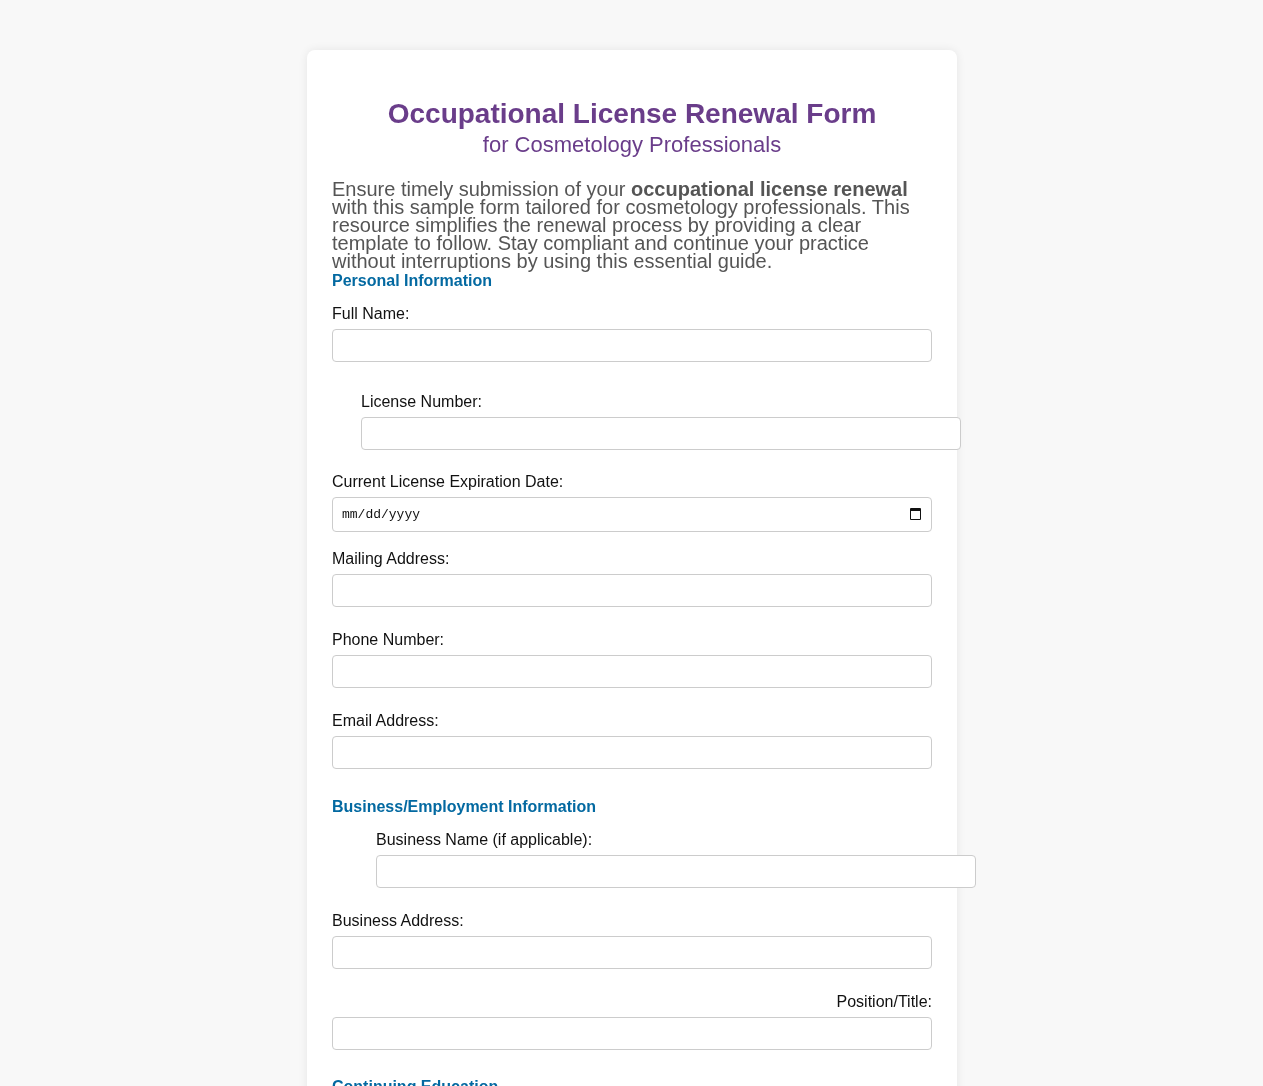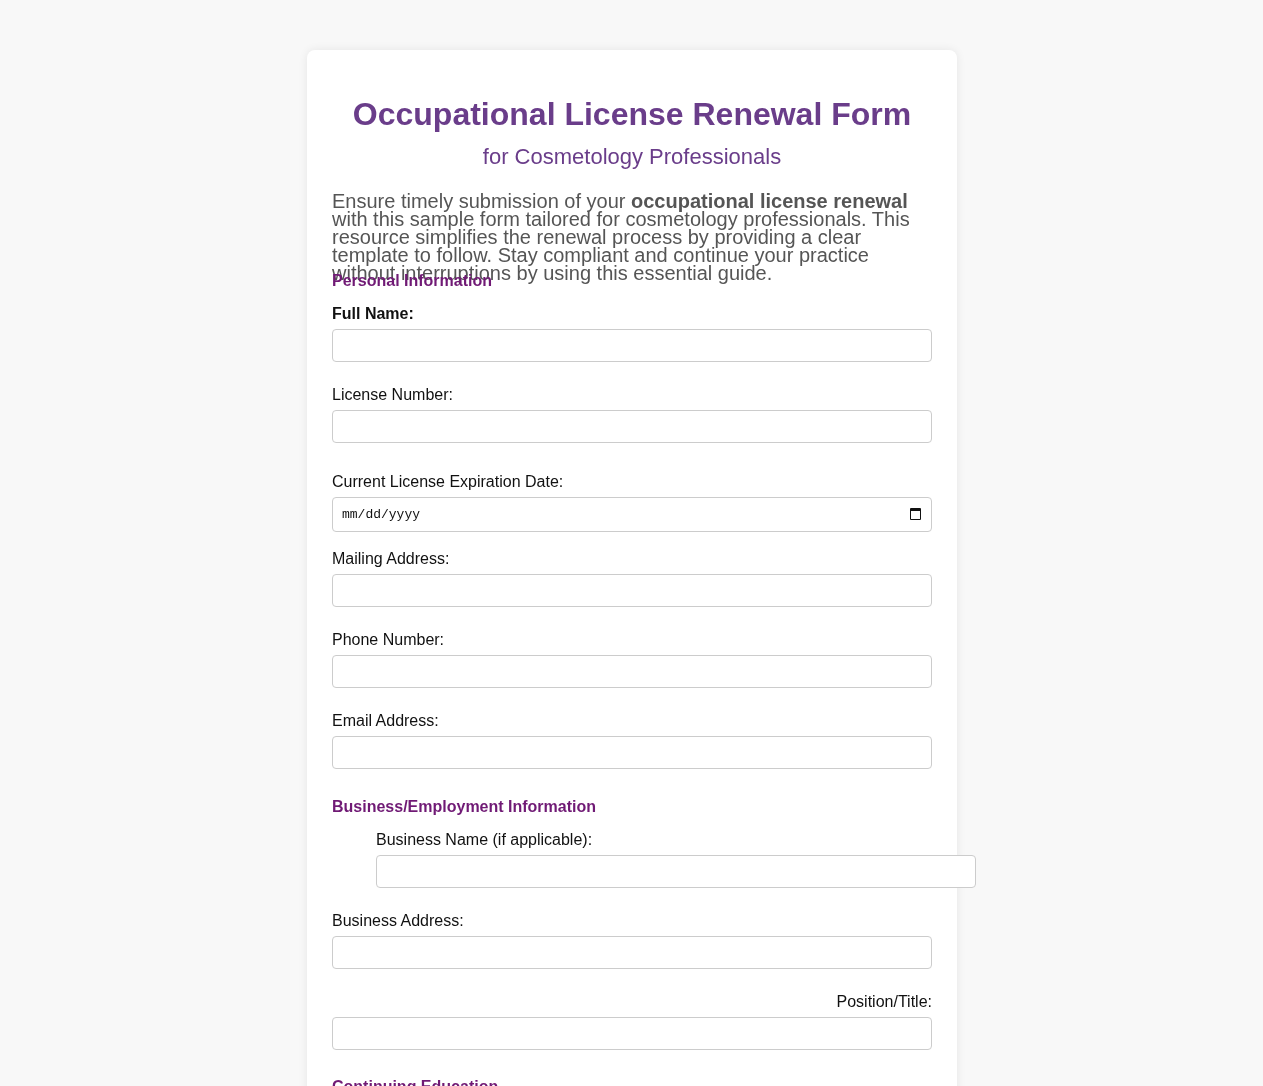--- a/index.html
+++ b/index.html
@@ -19,42 +19,42 @@
       background: #ffffff;
       border-radius: 8px;
       box-shadow: 0 0 10px rgba(0,0,0,0.08);
       box-sizing: border-box;
       padding: 0 25px;
     }
     .title {
       margin: 46px 0 0 0;
       text-align: center;
       color: #6a3d8a;
-      font-size: 32px;
+      font-size: 28px;
       font-weight: bold;
       line-height: 36px;
     }
     .subtitle {
       text-align: center;
       color: #6a3d8a;
       font-size: 22px;
       line-height: 26px;
-      margin-top: 12px;
+      margin-top: 0;
     }
     .intro {
       margin-top: 22px;
       color: #555555;
       font-size: 20px;
       line-height: 18px;
     }
     .intro b { color: #555555; }
     .section-heading {
       font-size: 16px;
       font-weight: bold;
-      color: #701a75;
+      color: #0369a1;
       line-height: 20px;
       text-align: center;
     }
     .label {
       display: block;
       font-size: 16px;
       color: #111111;
       line-height: 18px;
     }
     .input {
@@ -95,26 +95,26 @@
 </head>
 <body>
 
 <div class="card">
   <h1 class="title">Occupational License Renewal Form</h1>
   <div class="subtitle">for Cosmetology Professionals</div>
   <p class="intro" style="margin-bottom:0;"><span>Ensure timely submission of your </span><b>occupational license renewal</b><span> with this sample form tailored for cosmetology professionals. This resource simplifies the renewal process by providing a clear template to follow. Stay compliant and continue your practice without interruptions by using this essential guide.</span></p>
 
   <div class="field section-heading" style="top:221px;">Personal Information</div>
 
-  <div class="field" style="top:255px;font-weight:bold;">
+  <div class="field" style="top:255px;">
     <label class="label">Full Name:</label>
     <div class="input"></div>
   </div>
 
-  <div class="field" style="top:336px;">
+  <div class="field" style="top:343px;margin-left:29px;">
     <label class="label">License Number:</label>
     <div class="input"></div>
   </div>
 
   <div class="field" style="top:423px;">
     <label class="label">Current License Expiration Date:</label>
     <div class="input date-input">
       <span class="ph">mm/dd/yyyy</span>
       <span class="cal"></span>
     </div>

